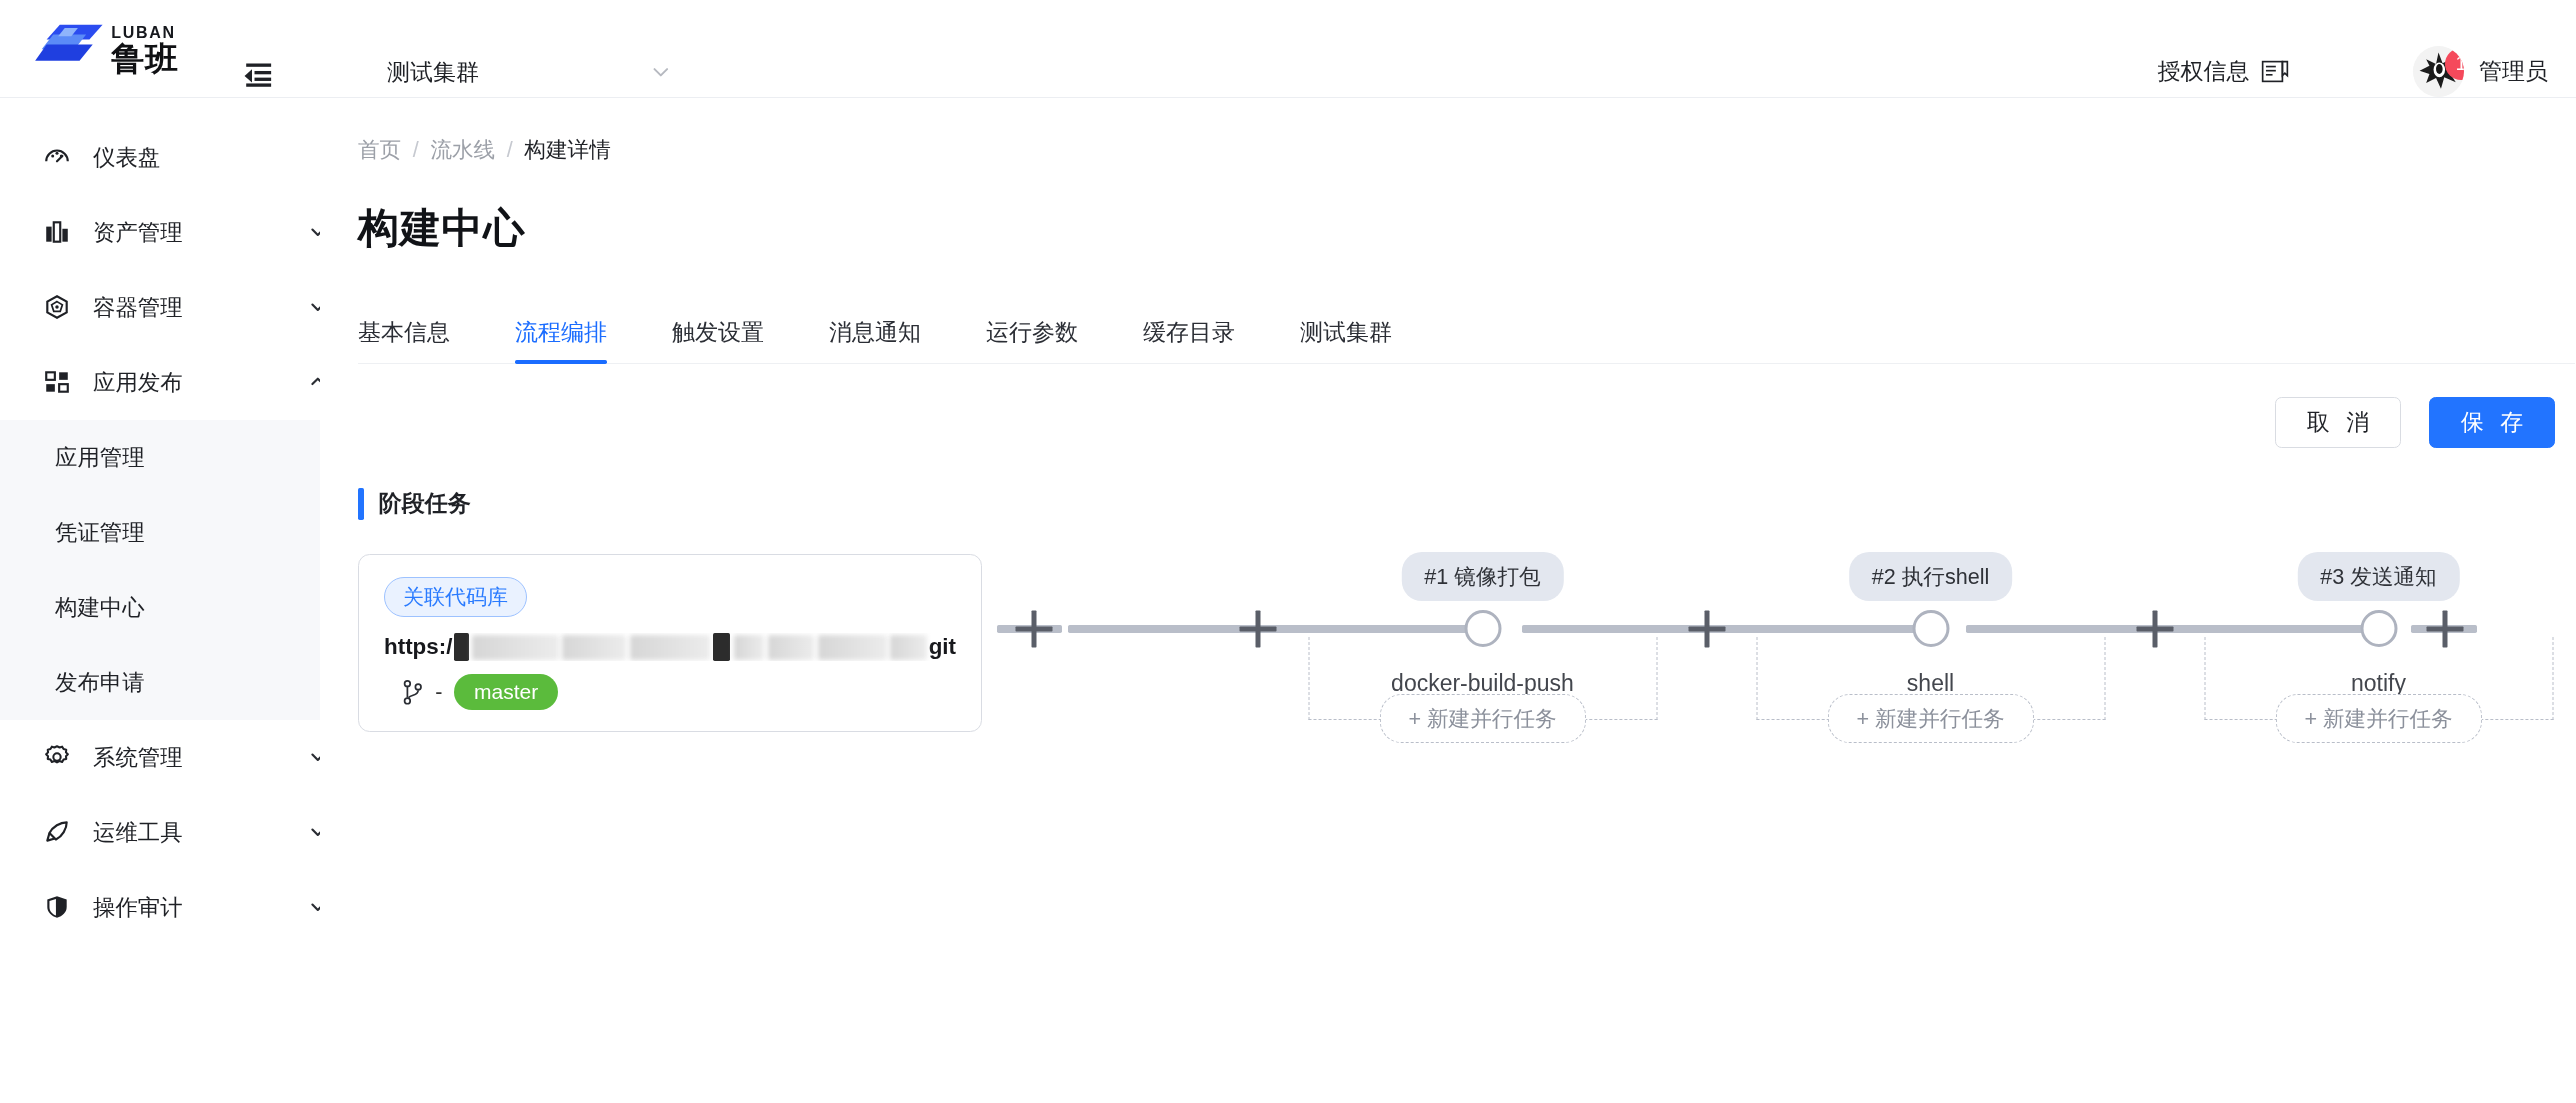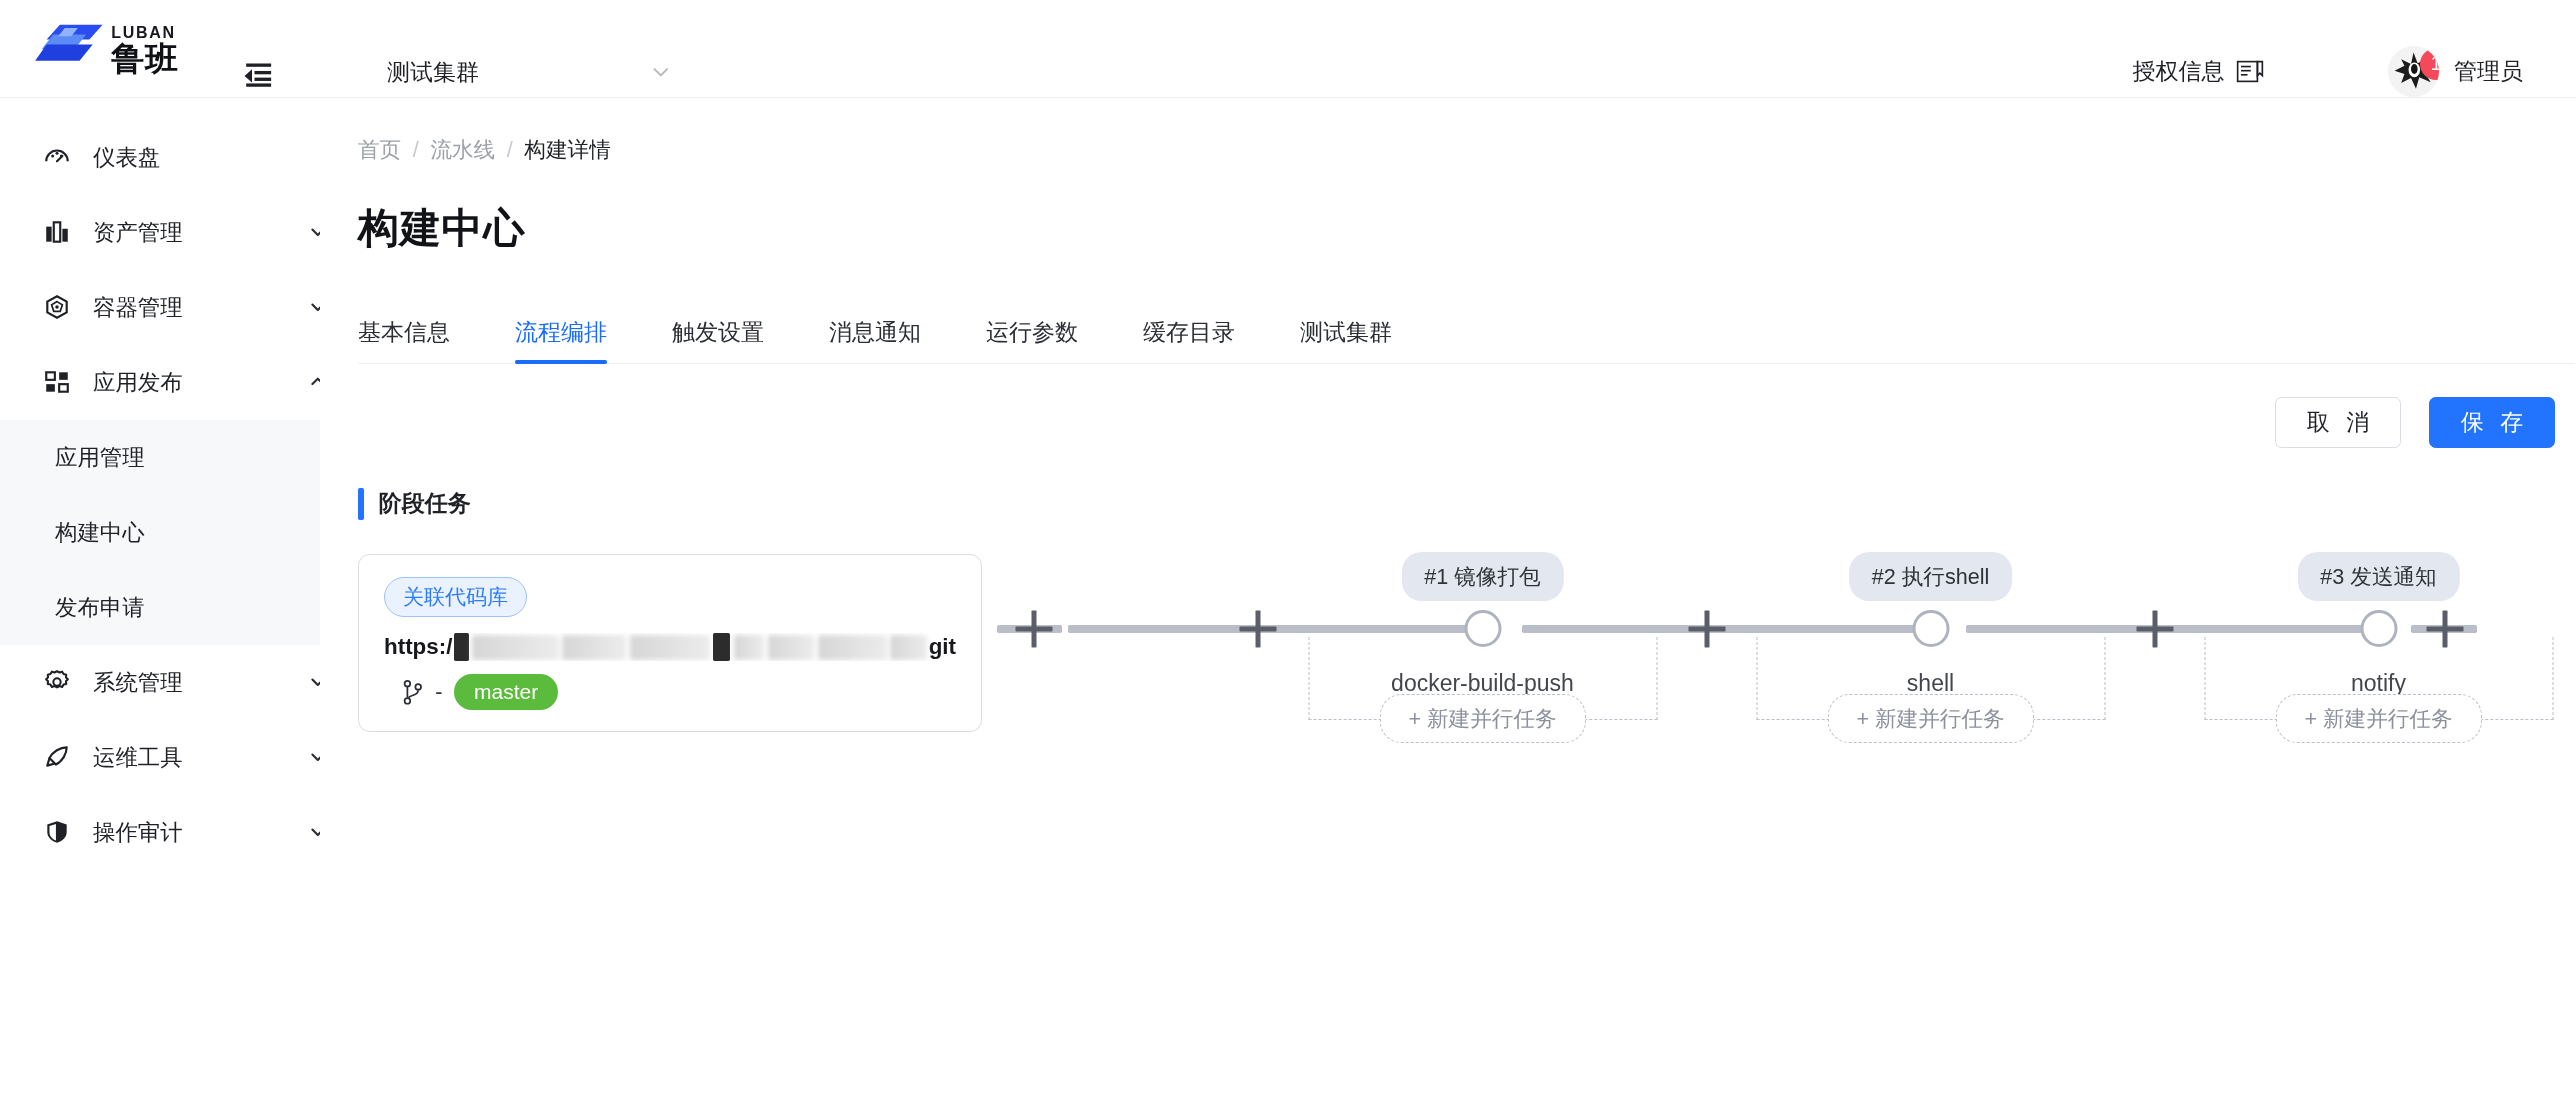--- a/index.html
+++ b/index.html
@@ -32,21 +32,21 @@
   }
   .cluster-select {
     margin-left: 108px; width: 290px; height: 50px;
     display: flex; align-items: center; justify-content: space-between;
     cursor: pointer; padding-right: 5px;
   }
   .cluster-select .txt { font-size: 23px; color: #1f2126; }
   .chev-d { width: 21.6px; height: 21.6px; }
 
   .topbar-right {
-    margin-left: auto; display: flex; align-items: center; gap: 0; padding-right: 53px;
+    margin-left: auto; display: flex; align-items: center; gap: 0; padding-right: 28px;
   }
   .license {
     display: flex; align-items: center; gap: 11.6px; cursor: pointer; margin-right: 124px;
   }
   .license .txt { font-size: 23px; color: #1f2126; }
   .user-area { display: flex; align-items: center; gap: 15px; cursor: pointer; position: relative; }
   .avatar {
     width: 51px; height: 51px; border-radius: 50%;
     background: #f4f4f4; position: relative; overflow: hidden;
     display: flex; align-items: center; justify-content: center;
@@ -308,20 +308,21 @@
       </svg>
     </span>
     <span class="lbl">应用发布</span>
     <svg class="arrow" viewBox="0 0 24 24">
       <path d="M6 14.5 L12 8.5 L18 14.5" fill="none" stroke="#2a2d33" stroke-width="2.4" stroke-linecap="round" stroke-linejoin="round"></path>
     </svg>
   </div>
 
   <div class="submenu">
     <div class="sub-item">应用管理</div>
+    <div class="sub-item">凭证管理</div>
     <div class="sub-item">构建中心</div>
     <div class="sub-item">发布申请</div>
   </div>
 
   <div class="nav-item">
     <span class="ico">
       <svg width="28" height="28" viewBox="0 0 26 26">
         <path d="M13 3 l2.4 1.2 2.4 -.8 1.3 2.2 2.5 .6 -.3 2.5 1.8 1.8 -1.8 1.8 .3 2.5 -2.5 .6 -1.3 2.2 -2.4 -.8 -2.4 1.2 -2.4 -1.2 -2.4 .8 -1.3 -2.2 -2.5 -.6 .3 -2.5 -1.8 -1.8 1.8 -1.8 -.3 -2.5 2.5 -.6 1.3 -2.2 2.4 .8 Z" fill="none" stroke="#1f2126" stroke-width="1.9" stroke-linejoin="round"></path>
         <circle cx="13" cy="13" r="3.4" fill="none" stroke="#1f2126" stroke-width="1.9"></circle>
       </svg>

